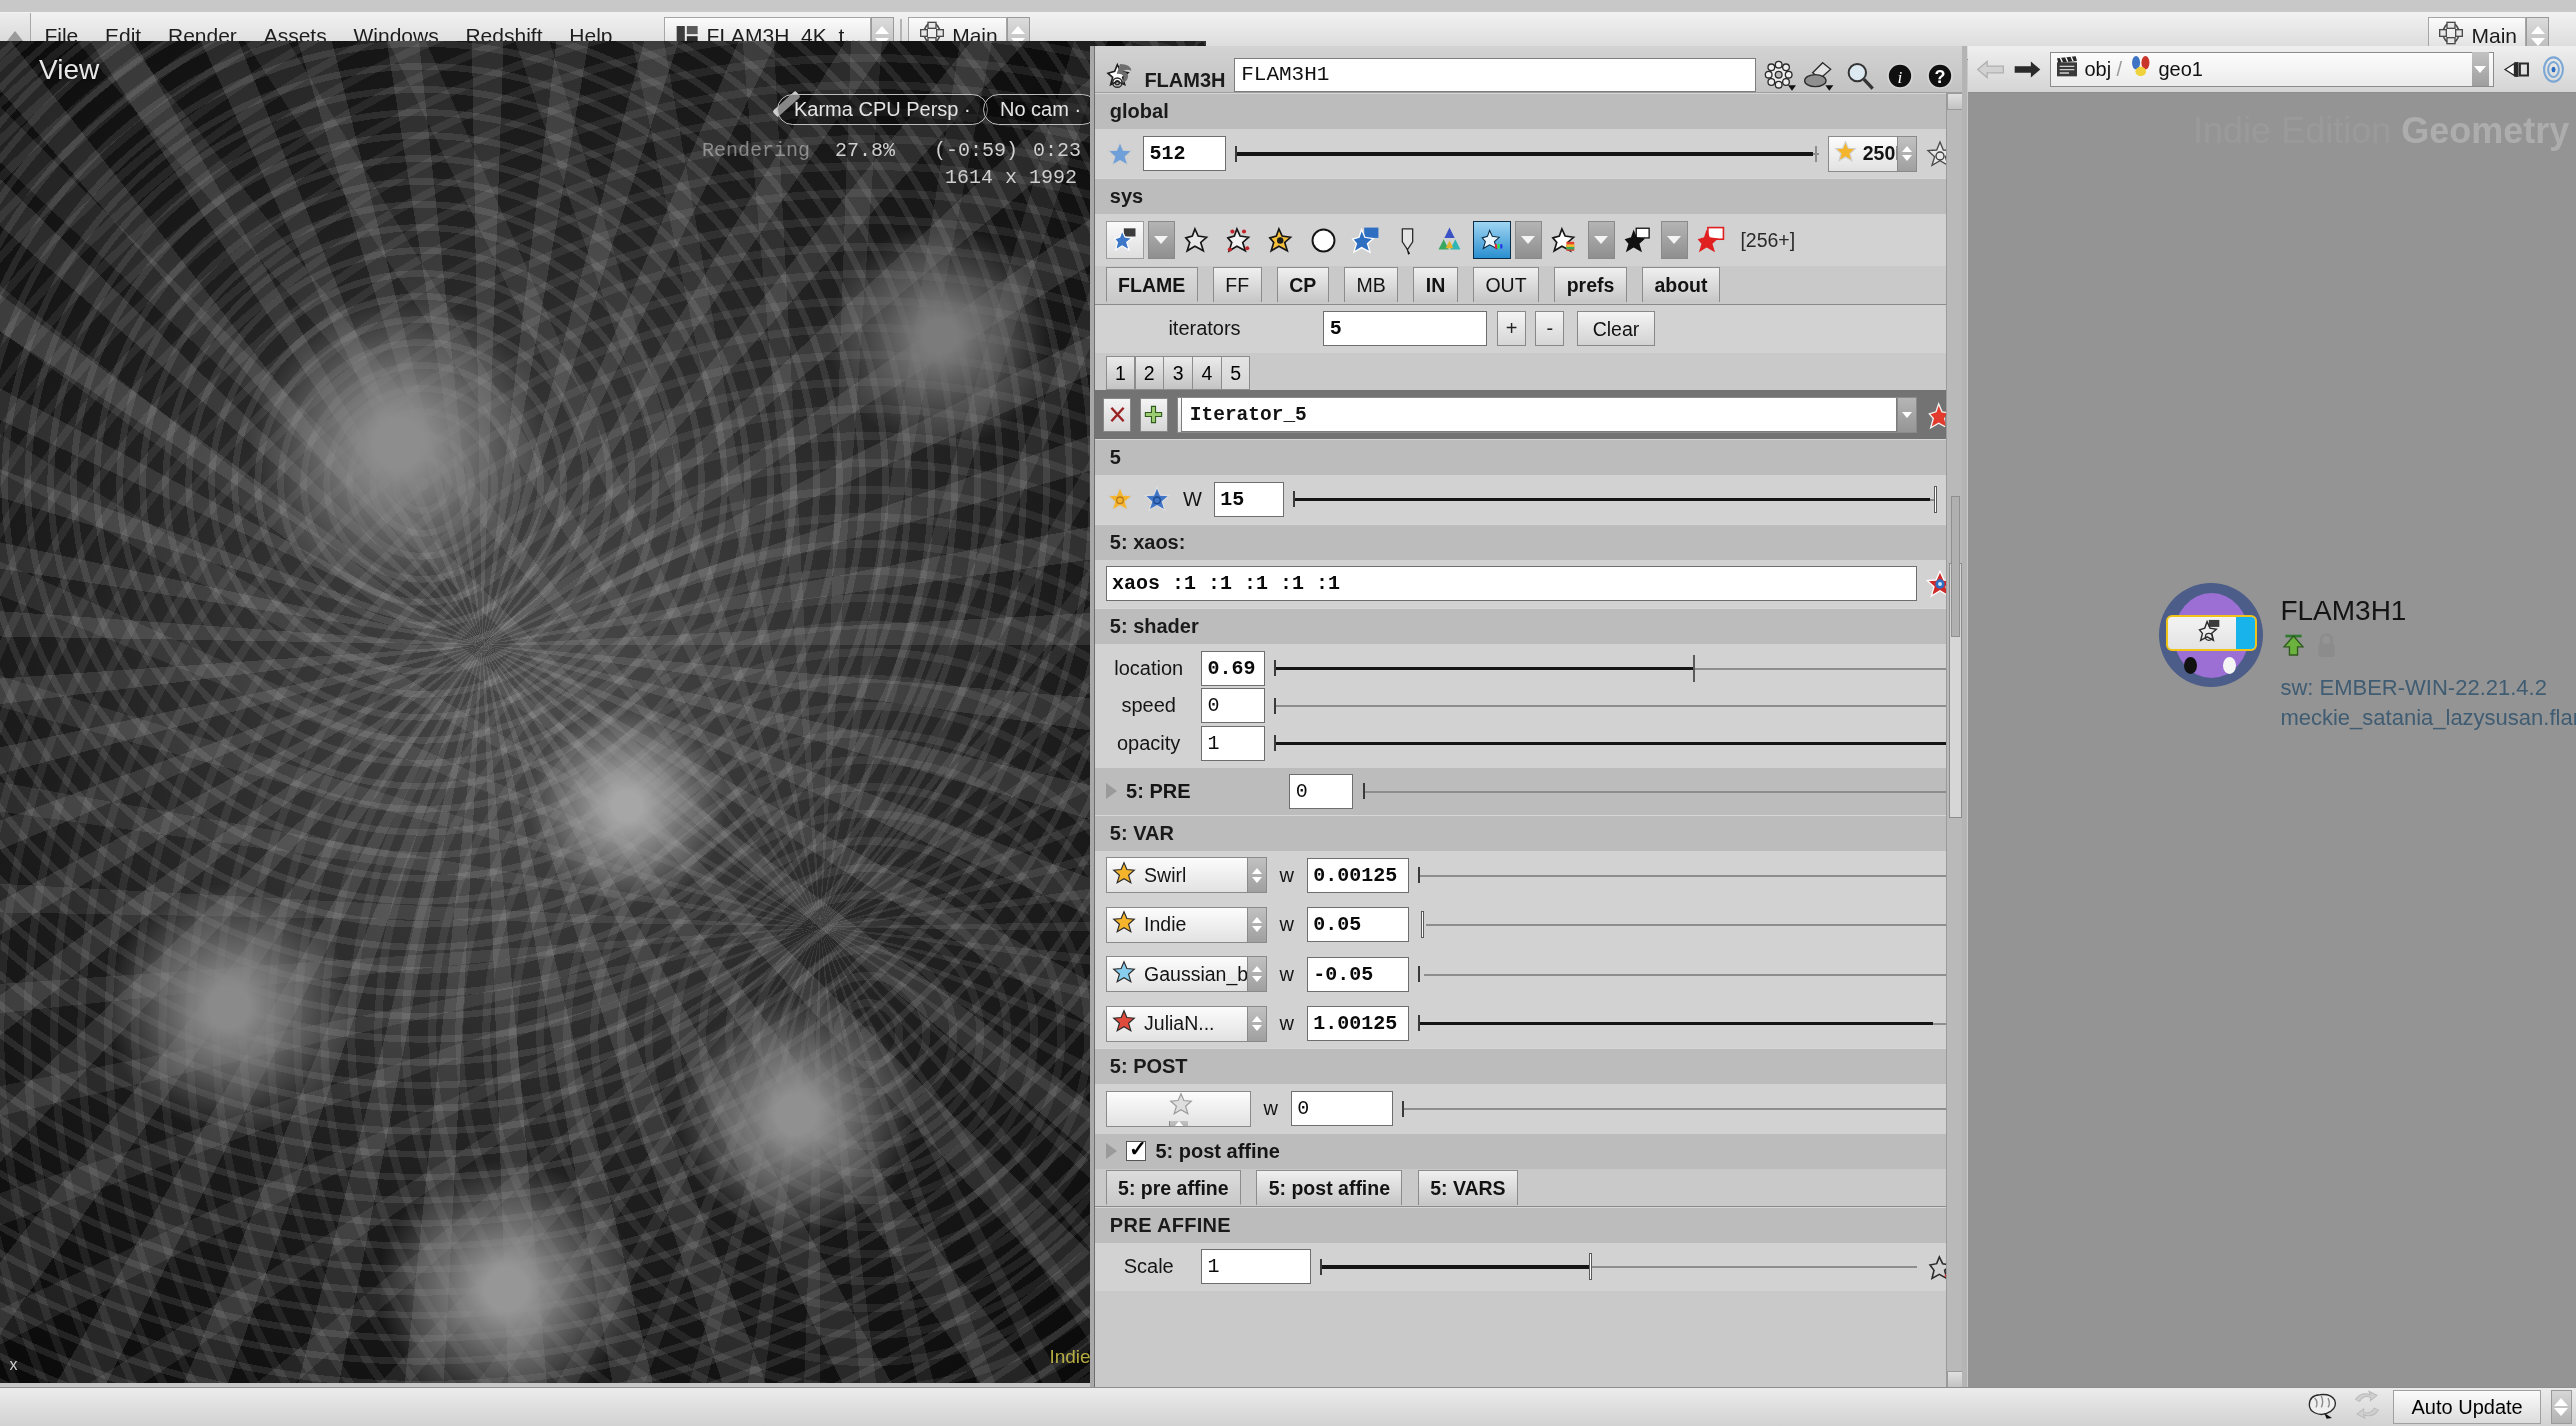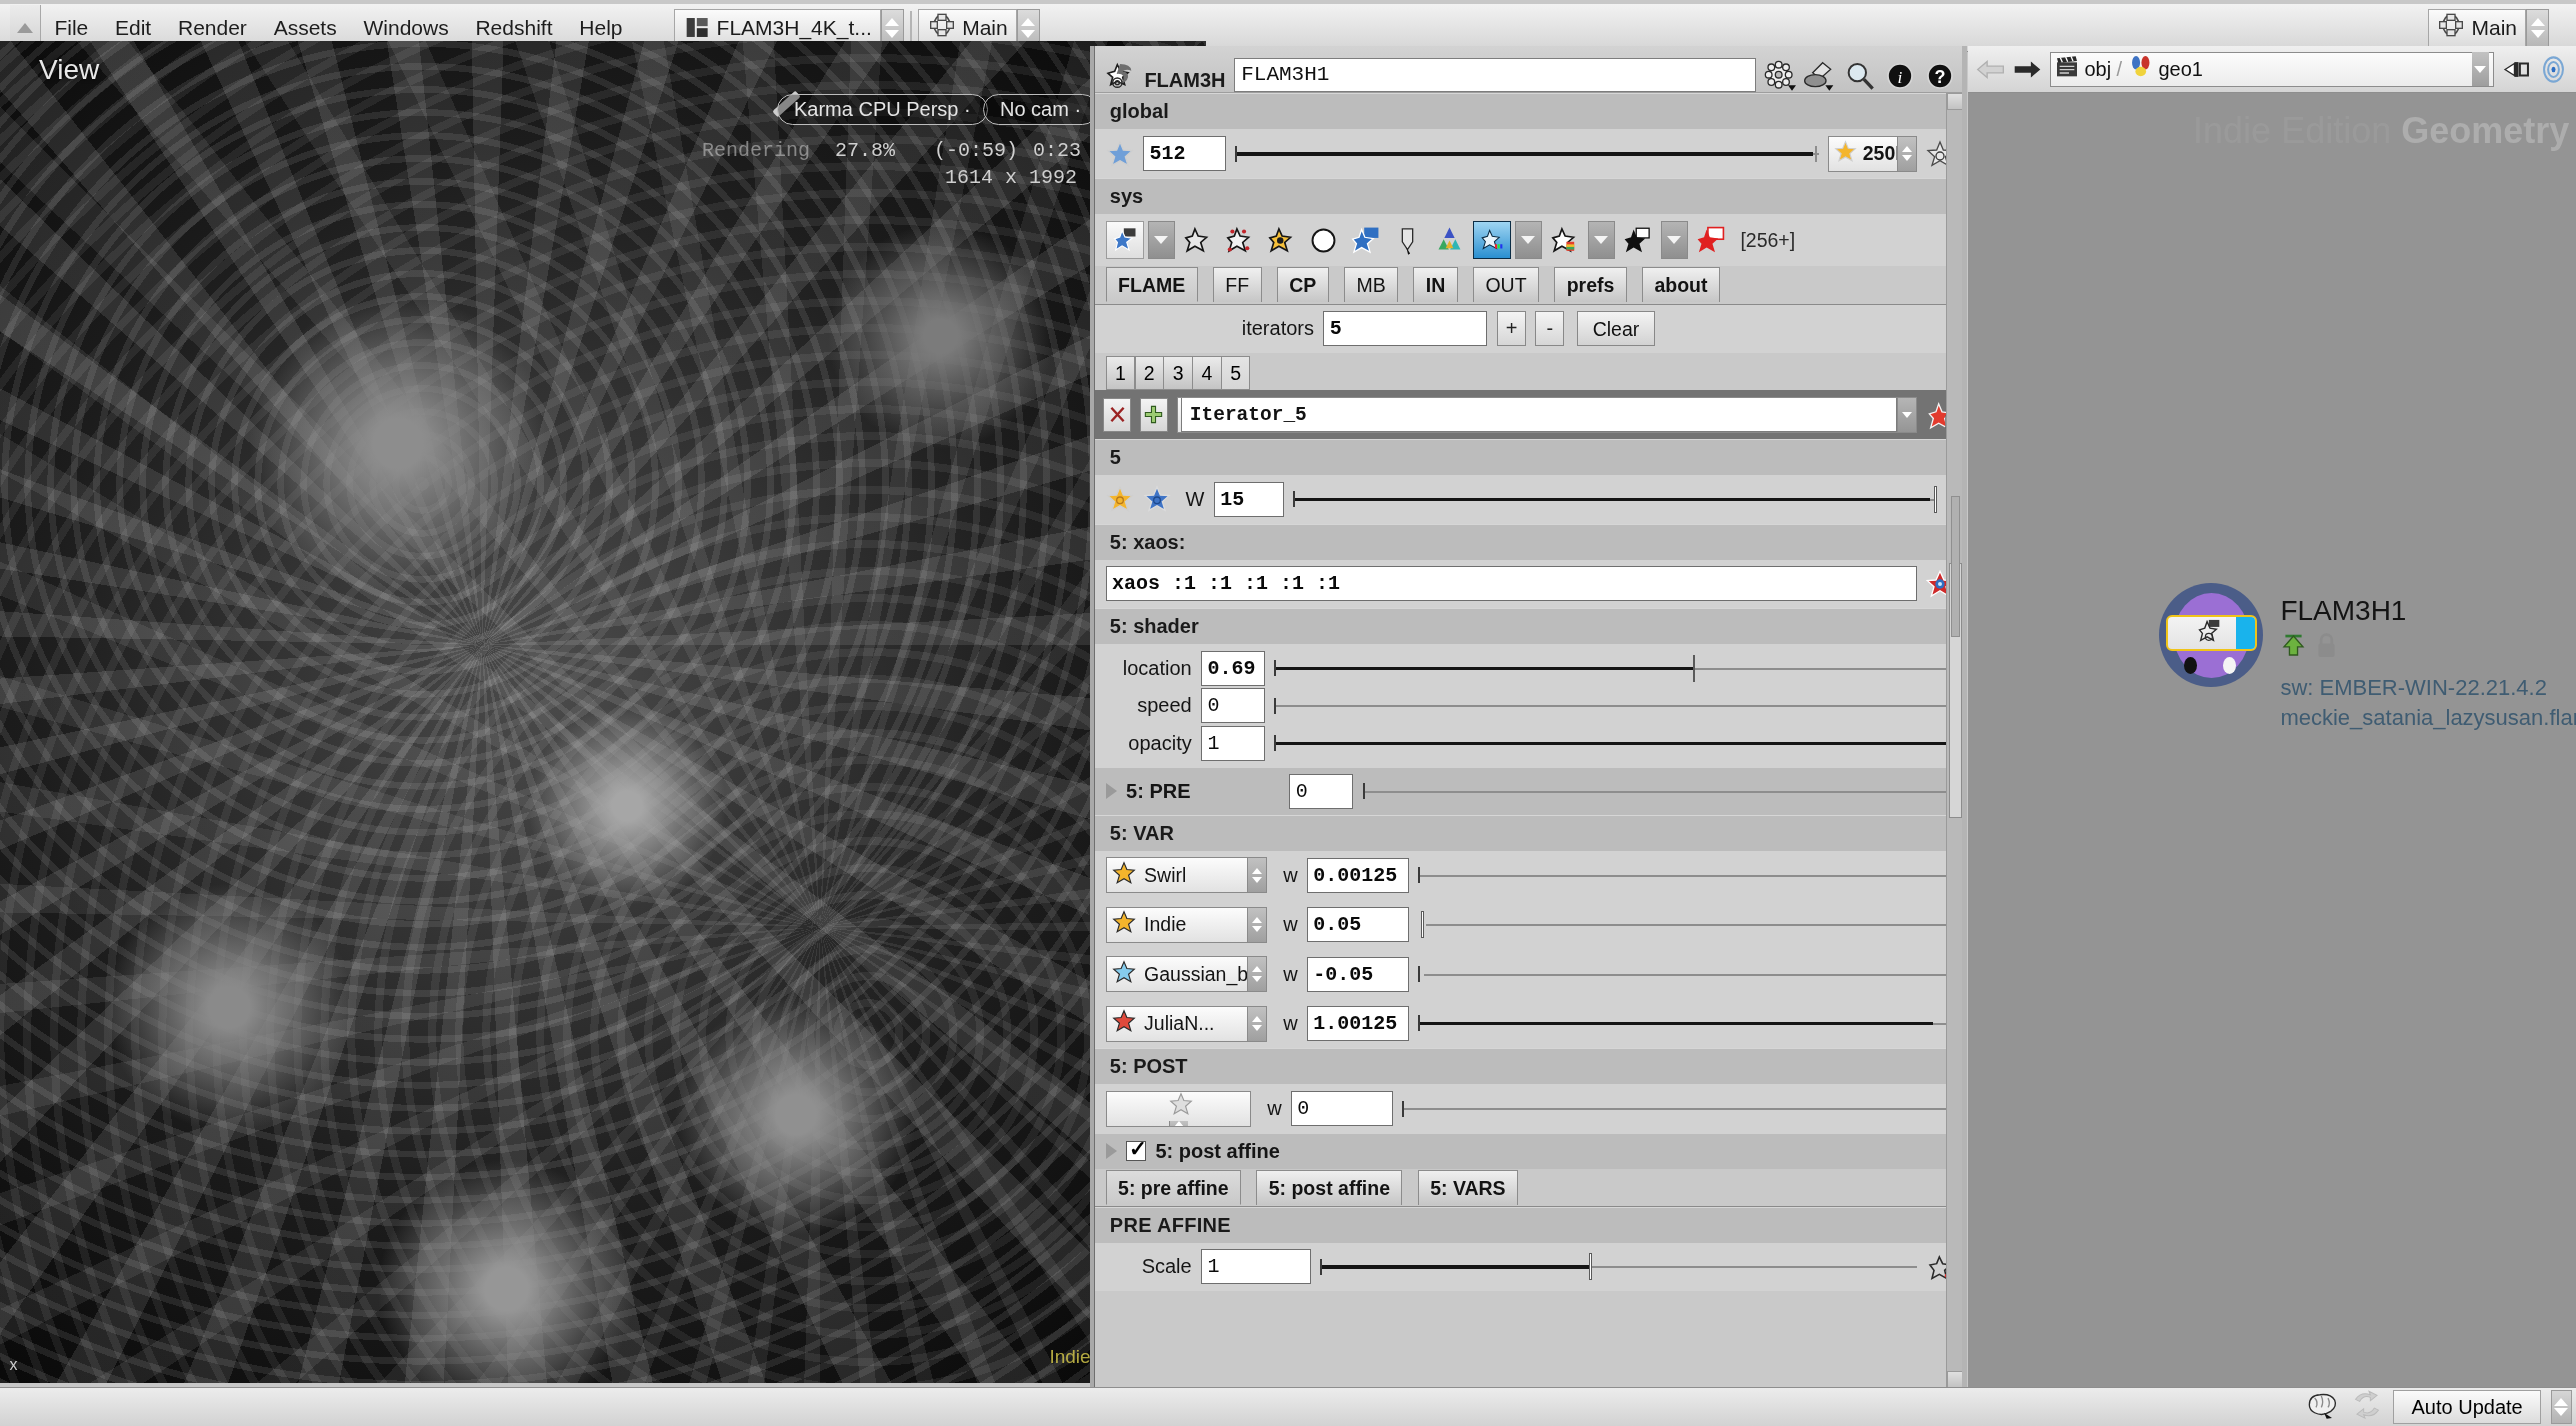--- a/index.html
+++ b/index.html
@@ -7,24 +7,24 @@
   body {
     font-family: "Liberation Sans", sans-serif;
     background:#c8c8c8;
     font-size:20px;
     -webkit-font-smoothing: antialiased;
   }
   .app { position:relative; width:2576px; height:1426px; }
 
   
   .menubar {
-    position:absolute; left:0; top:4px; width:2576px; height:48px;
+    position:absolute; left:0; top:12px; width:2576px; height:48px;
     background:linear-gradient(#f2f2f2,#d5d5d5);
     border-bottom:0.7px solid #8e8e8e;
-    display:flex; align-items:center;padding-left:10px;
+    display:flex; align-items:center;
   }
   .menu-grip {
     width:31px; height:46px; display:flex; align-items:center; justify-content:center;
     background:linear-gradient(#ececec,#d0d0d0); border-right:0.7px solid #a8a8a8;
   }
   .tri-up { width:0;height:0;border-left:8px solid transparent;border-right:8px solid transparent;border-bottom:10.7px solid #9a9a9a;}
   .menu-item {
     padding:0 13.4px; height:46px; line-height:46px; font-size:21px; color:#1d1d1d;
     white-space:nowrap;
   }
@@ -92,21 +92,21 @@
     font-family:"Liberation Mono", monospace; font-size:21px; line-height:32px;
     padding:0 6.7px; color:#111; min-width:0;
   }
   .hicon{width:32px;height:32px;flex:none;position:relative;}
 
   .secthead{
     background:#bcbcbc; color:#1a1a1a; font-weight:bold; font-size:20px;
     padding:6px 14.8px; border-top:0.7px solid #d6d6d6;
   }
   .row{ padding:6.7px 10.7px; display:flex; align-items:center; gap:9.4px; background:#d2d2d2;}
-  .lbl{font-size:20px;color:#151515;text-align:right;}
+  .lbl{font-size:20px;color:#151515;text-align:center;}
   .field{
     background:#fff;border:0.7px solid #6e6e6e;height:35px;line-height:34px;
     font-family:"Liberation Mono",monospace;font-size:20px;padding:0 5.4px;color:#0a0a0a;
   }
   .field.bold{font-weight:bold;}
   .slider{position:relative;flex:1;height:35px;}
   .slider .track{position:absolute;left:0;right:0;top:17px;height:2px;background:#8d8d8d;}
   .slider .fill{position:absolute;left:0;top:16px;height:3.4px;background:#151515;}
   .slider .thumb{position:absolute;top:4px;width:2.7px;height:27px;background:#fff;border:0.7px solid #5a5a5a;}
   .slider .capL{position:absolute;left:0;top:9.4px;width:2px;height:16px;background:#3a3a3a;}

